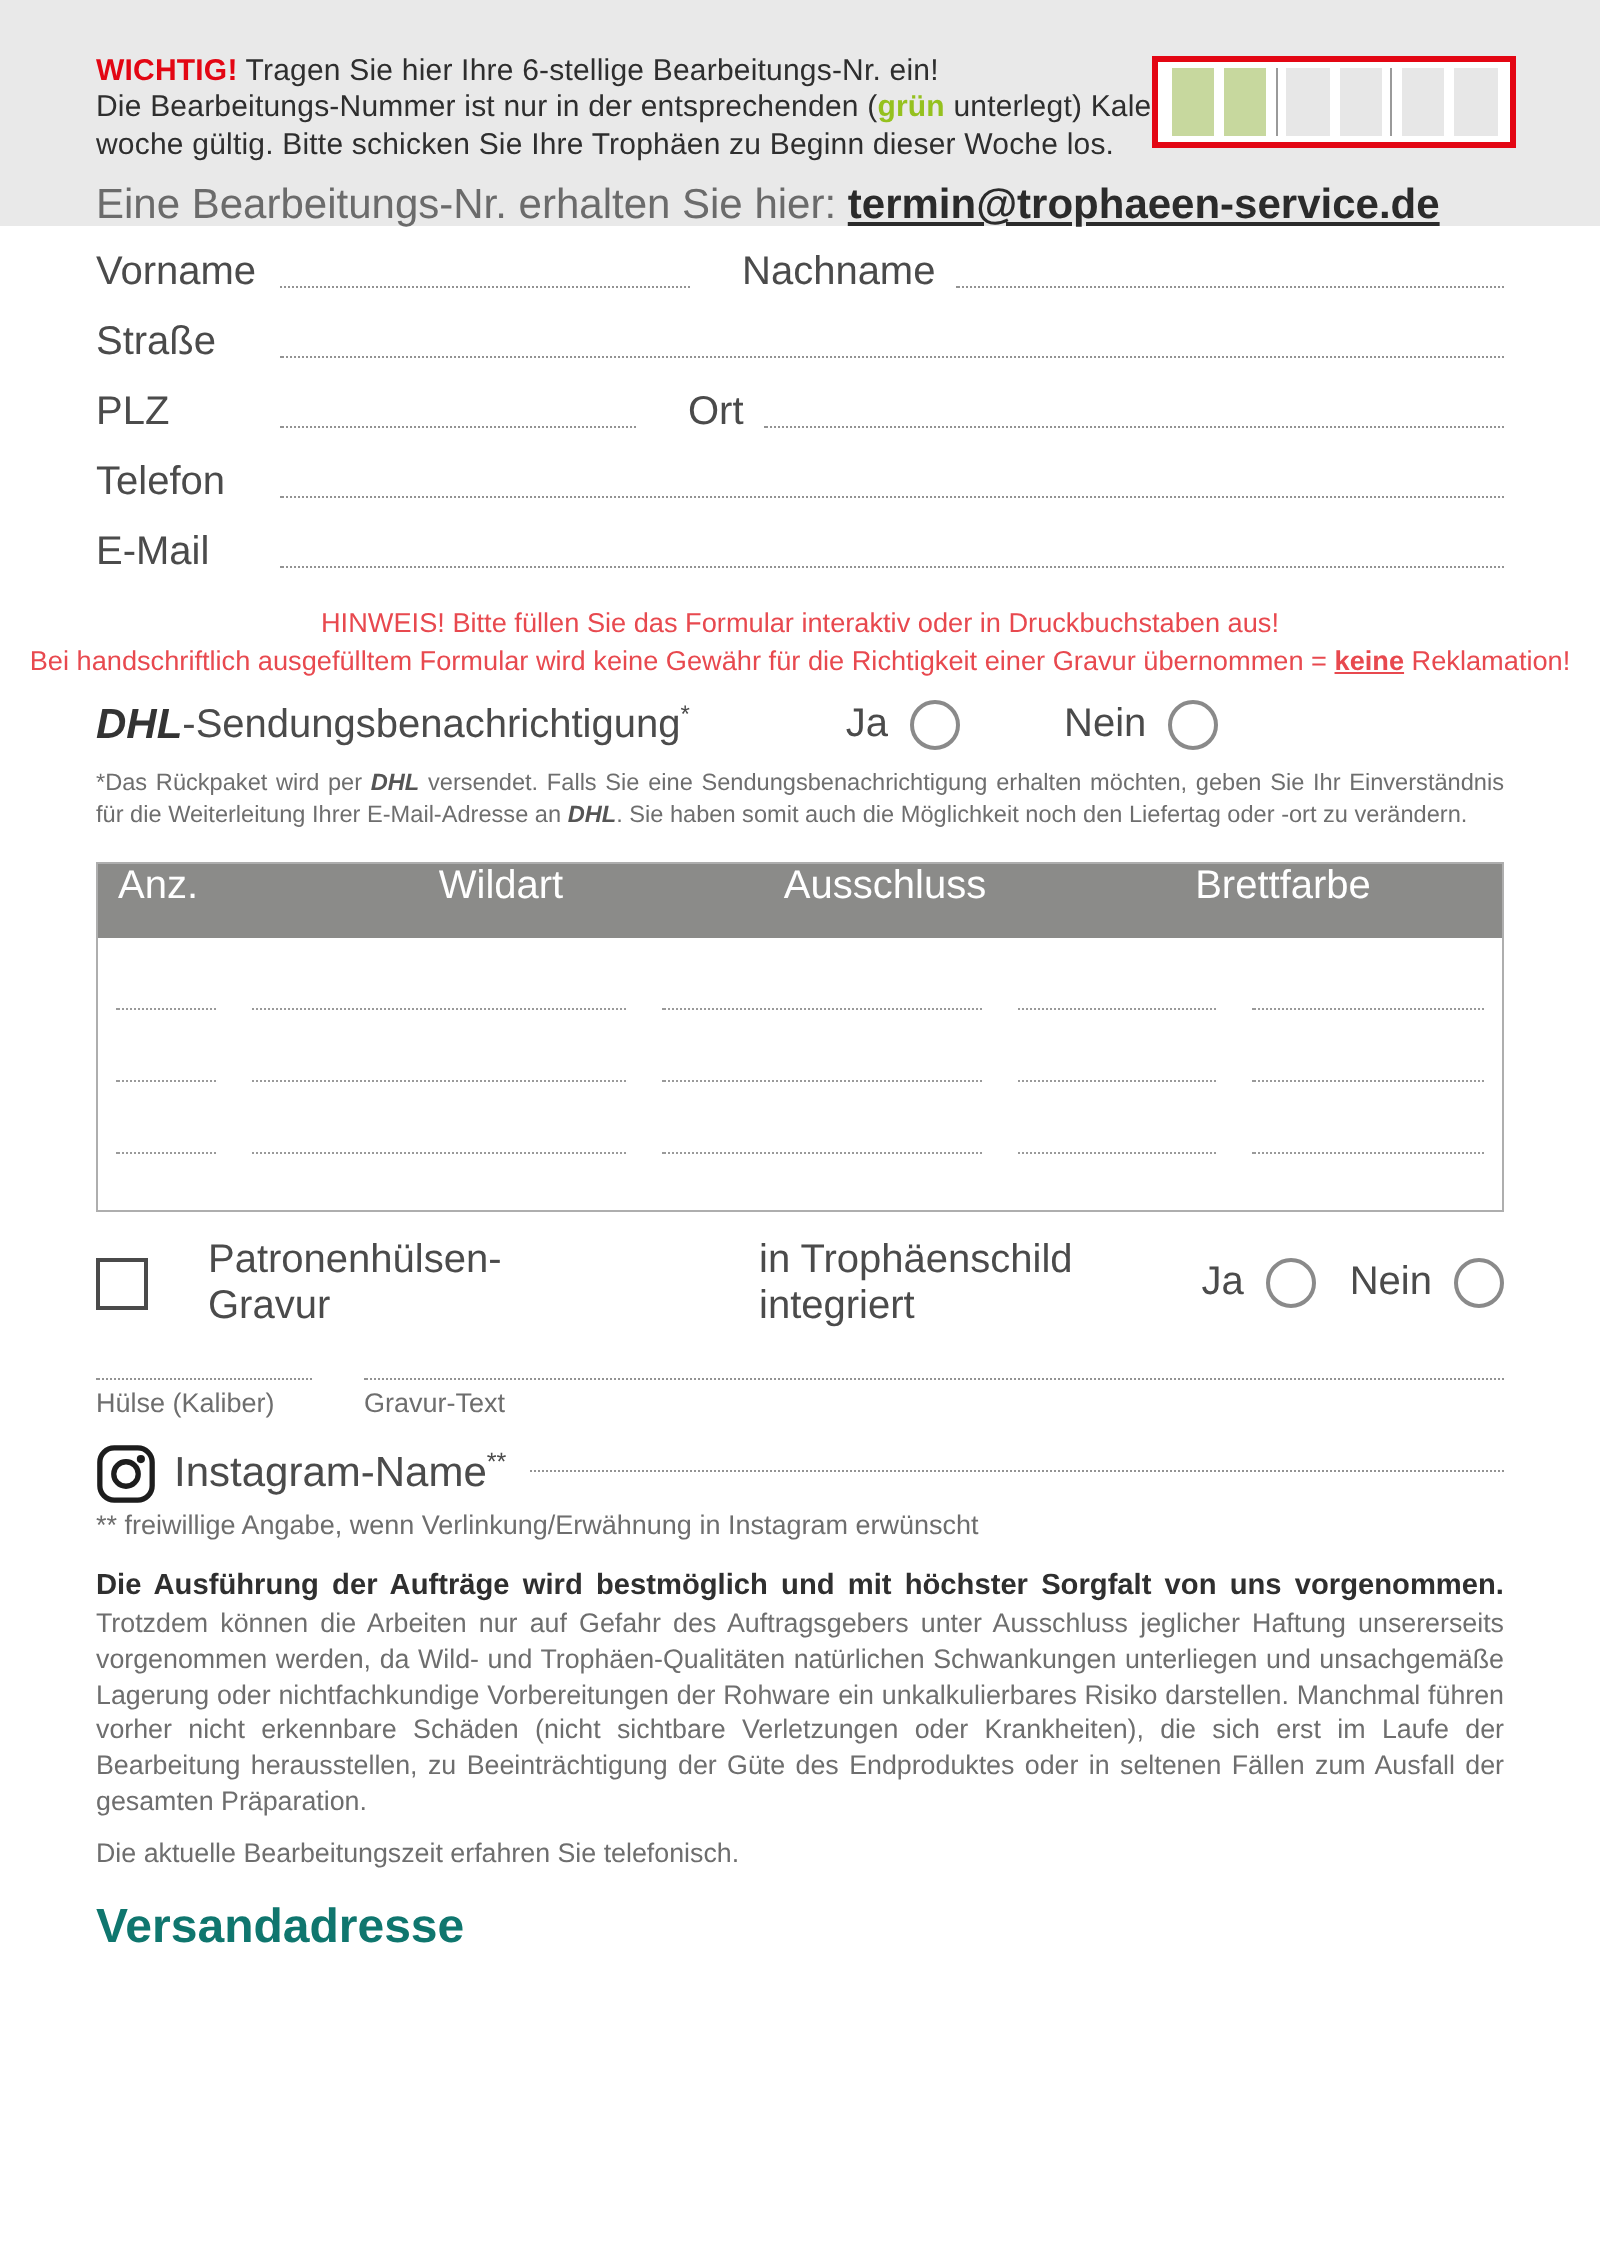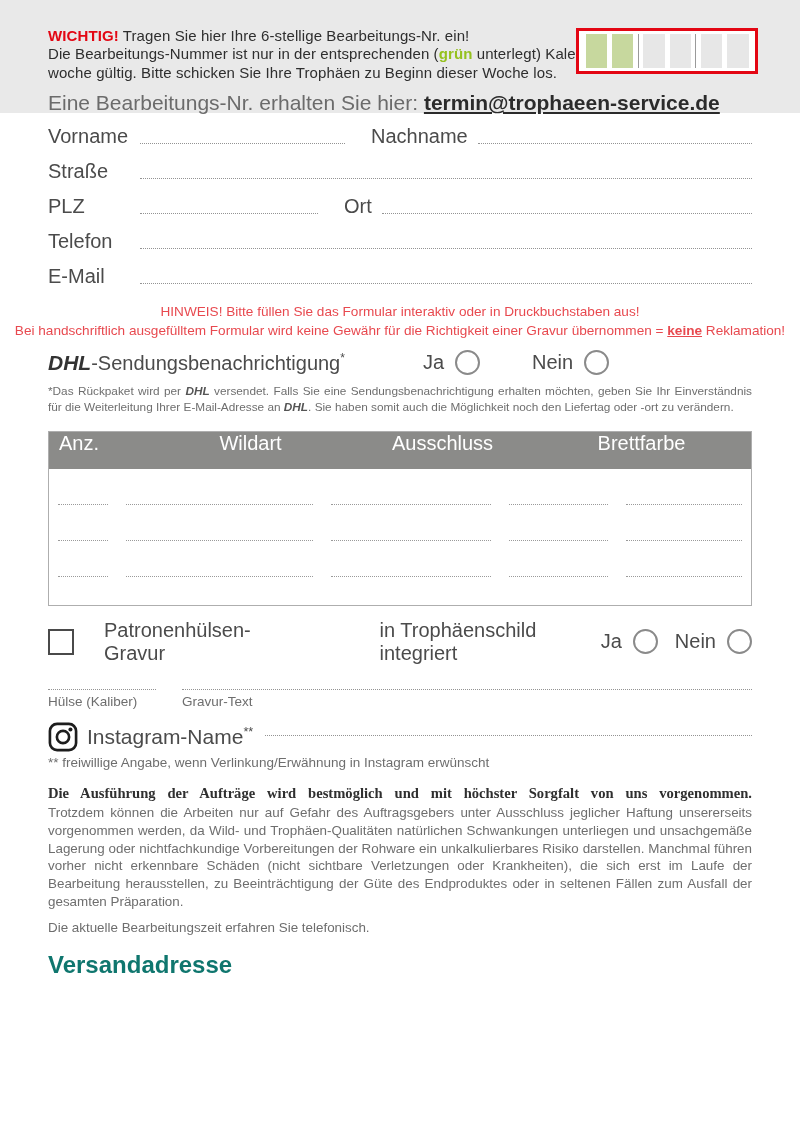--- a/index.html
+++ b/index.html
@@ -88,21 +88,21 @@
 
   
   .insta-row { margin:13px 48px 0; display:flex; align-items:center; }
   .insta-icon { flex:none; width:30px; height:30px; }
   .insta-label { font-size:21px; color:#4b4b4b; margin-left:9px; white-space:nowrap; }
   .insta-row .dotline { flex:1 1 auto; margin-left:12px; margin-bottom:2px; }
   .insta-note { margin:3px 48px 0; font-size:13.5px; color:#6e6e6e; }
 
   
   .disclaimer { margin:15px 48px 0; }
-  .disc-bold { font-size:14.6px; font-weight:bold; color:#2f2f2f; text-align:justify; text-align-last:justify;font-family:Liberation Serif, serif; }
+  .disc-bold { font-size:14.6px; font-weight:bold; color:#2f2f2f; text-align:justify; text-align-last:justify; }
   .disc-body { margin-top:2px; font-size:13.4px; color:#6e6e6e; line-height:1.34; text-align:justify; }
   .disc-time { margin-top:9px; font-size:13.4px; color:#6e6e6e; }
 
   
   .footer { position:relative; margin:16px 48px 0; }
   .ship-heading { font-size:24px; font-weight:bold; color:#0f766e; }
 </style>
 </head>
 <body>
 

